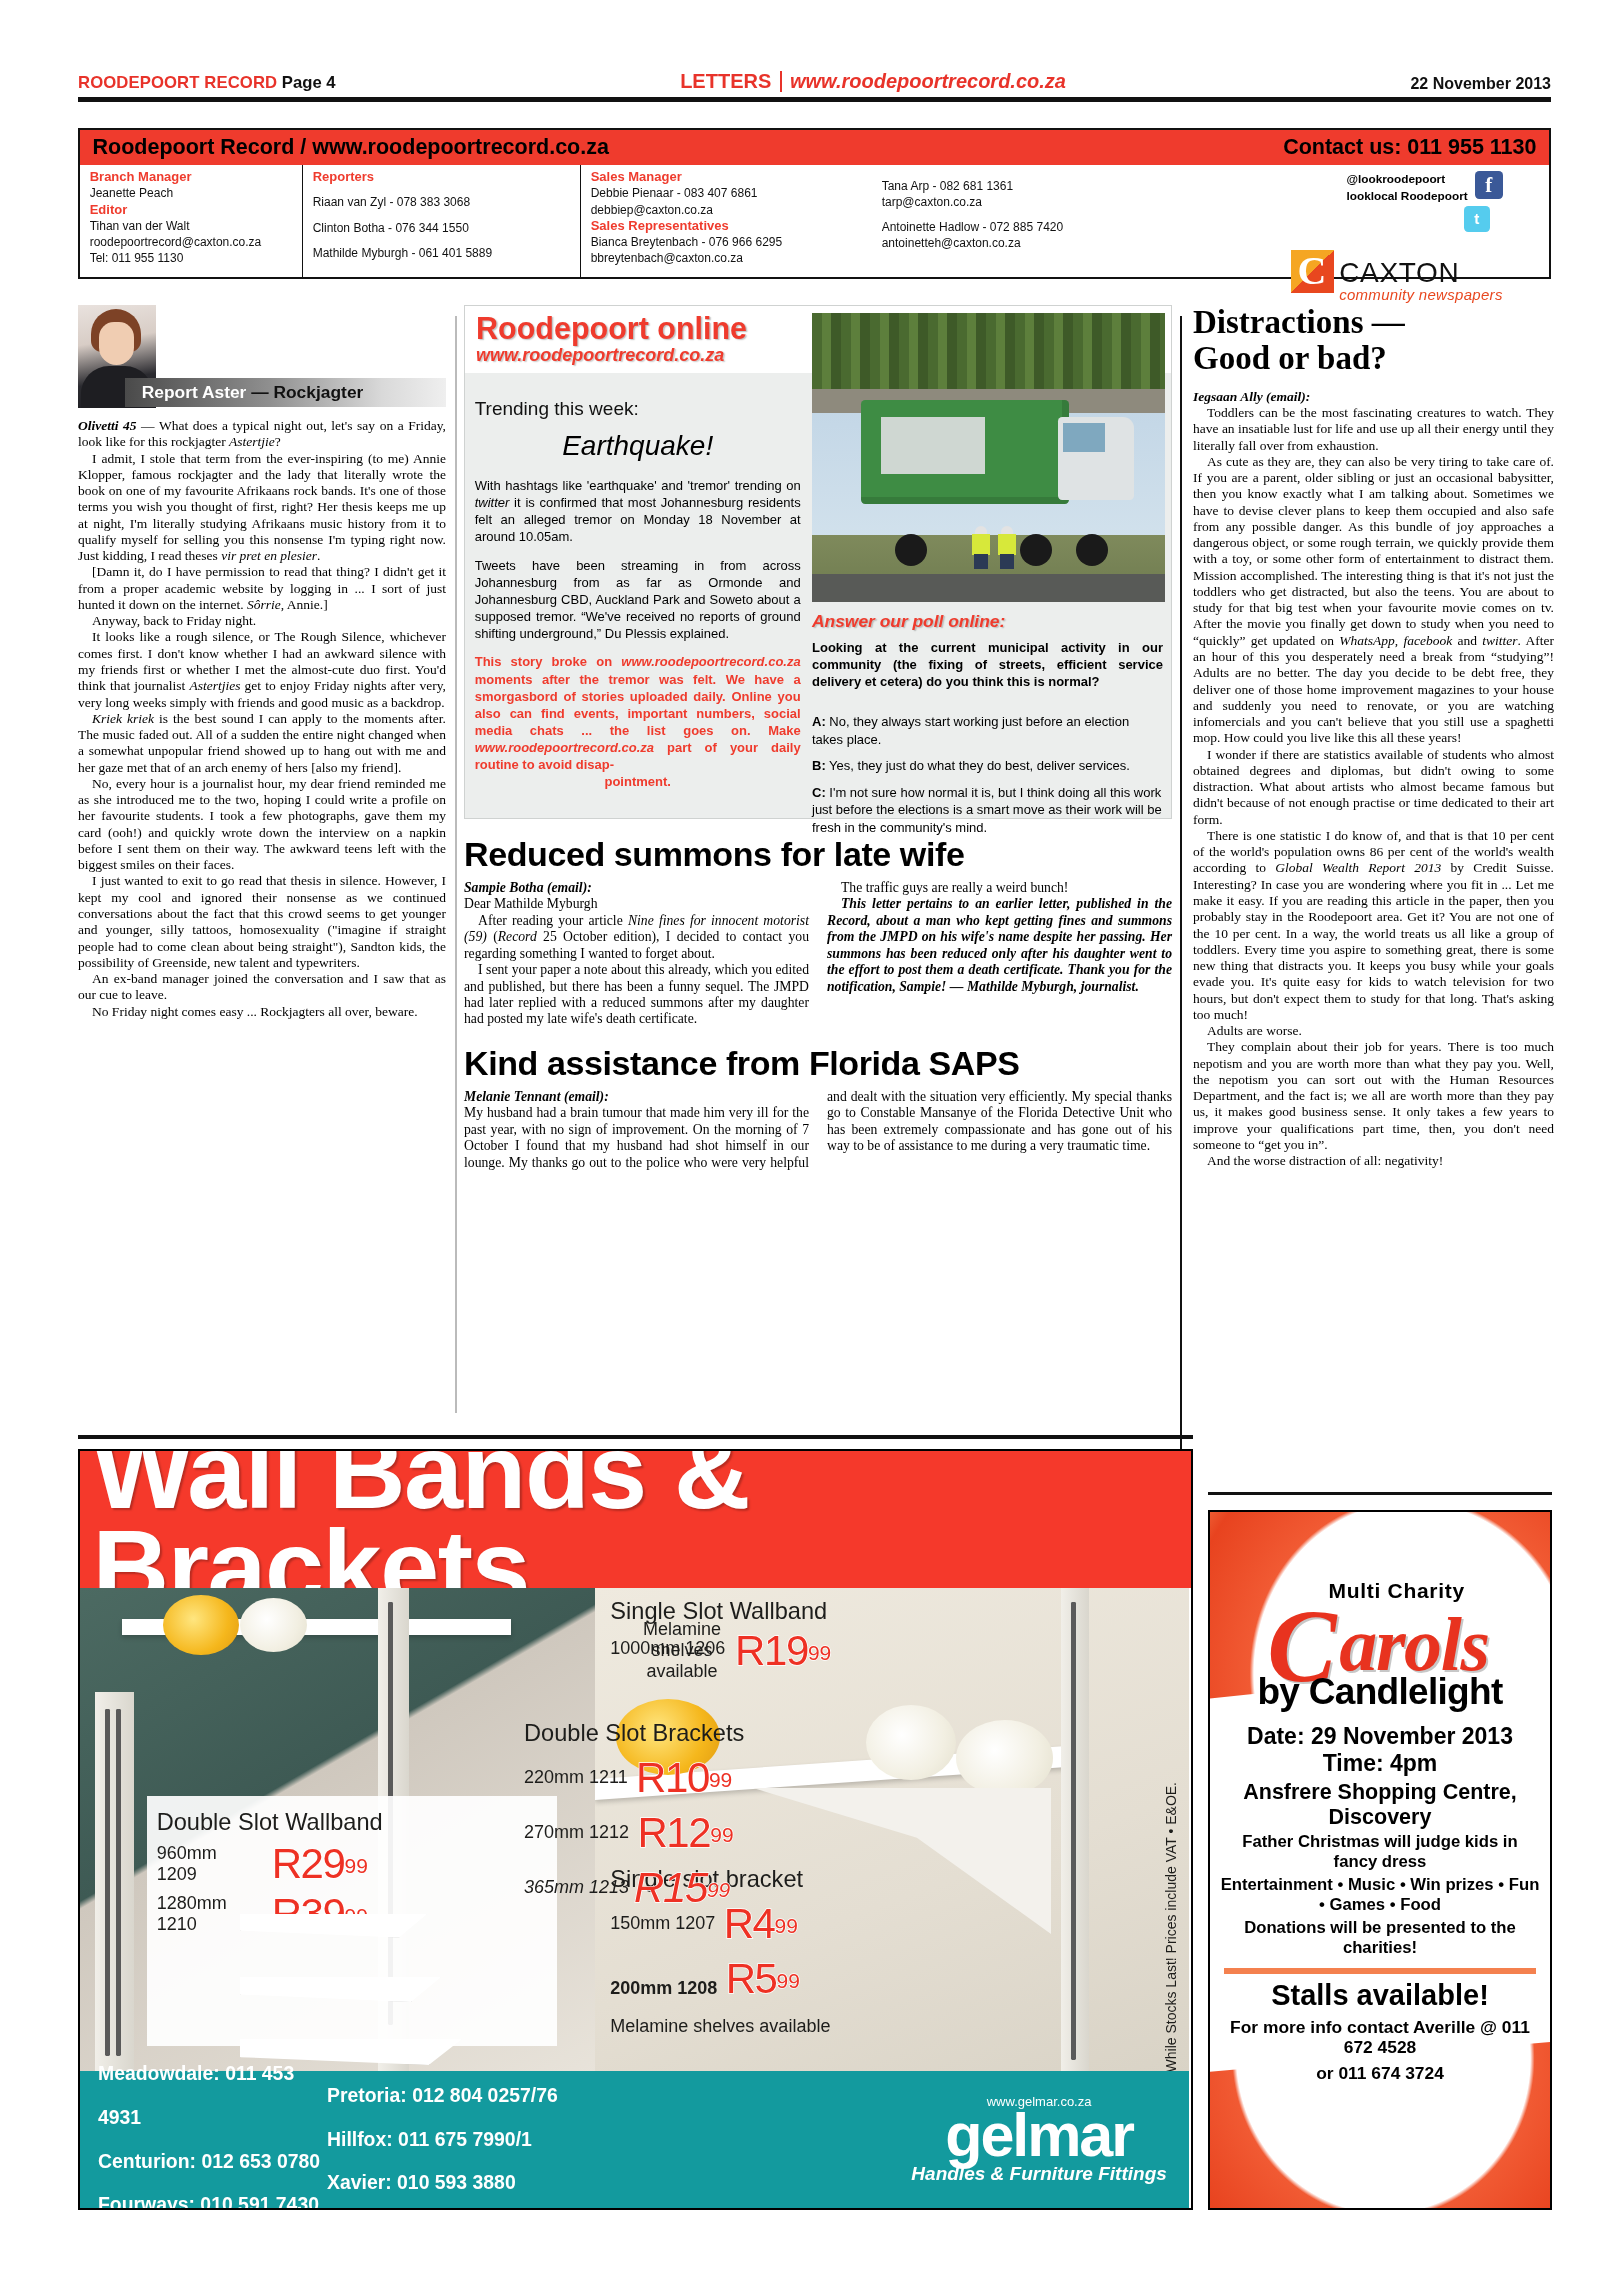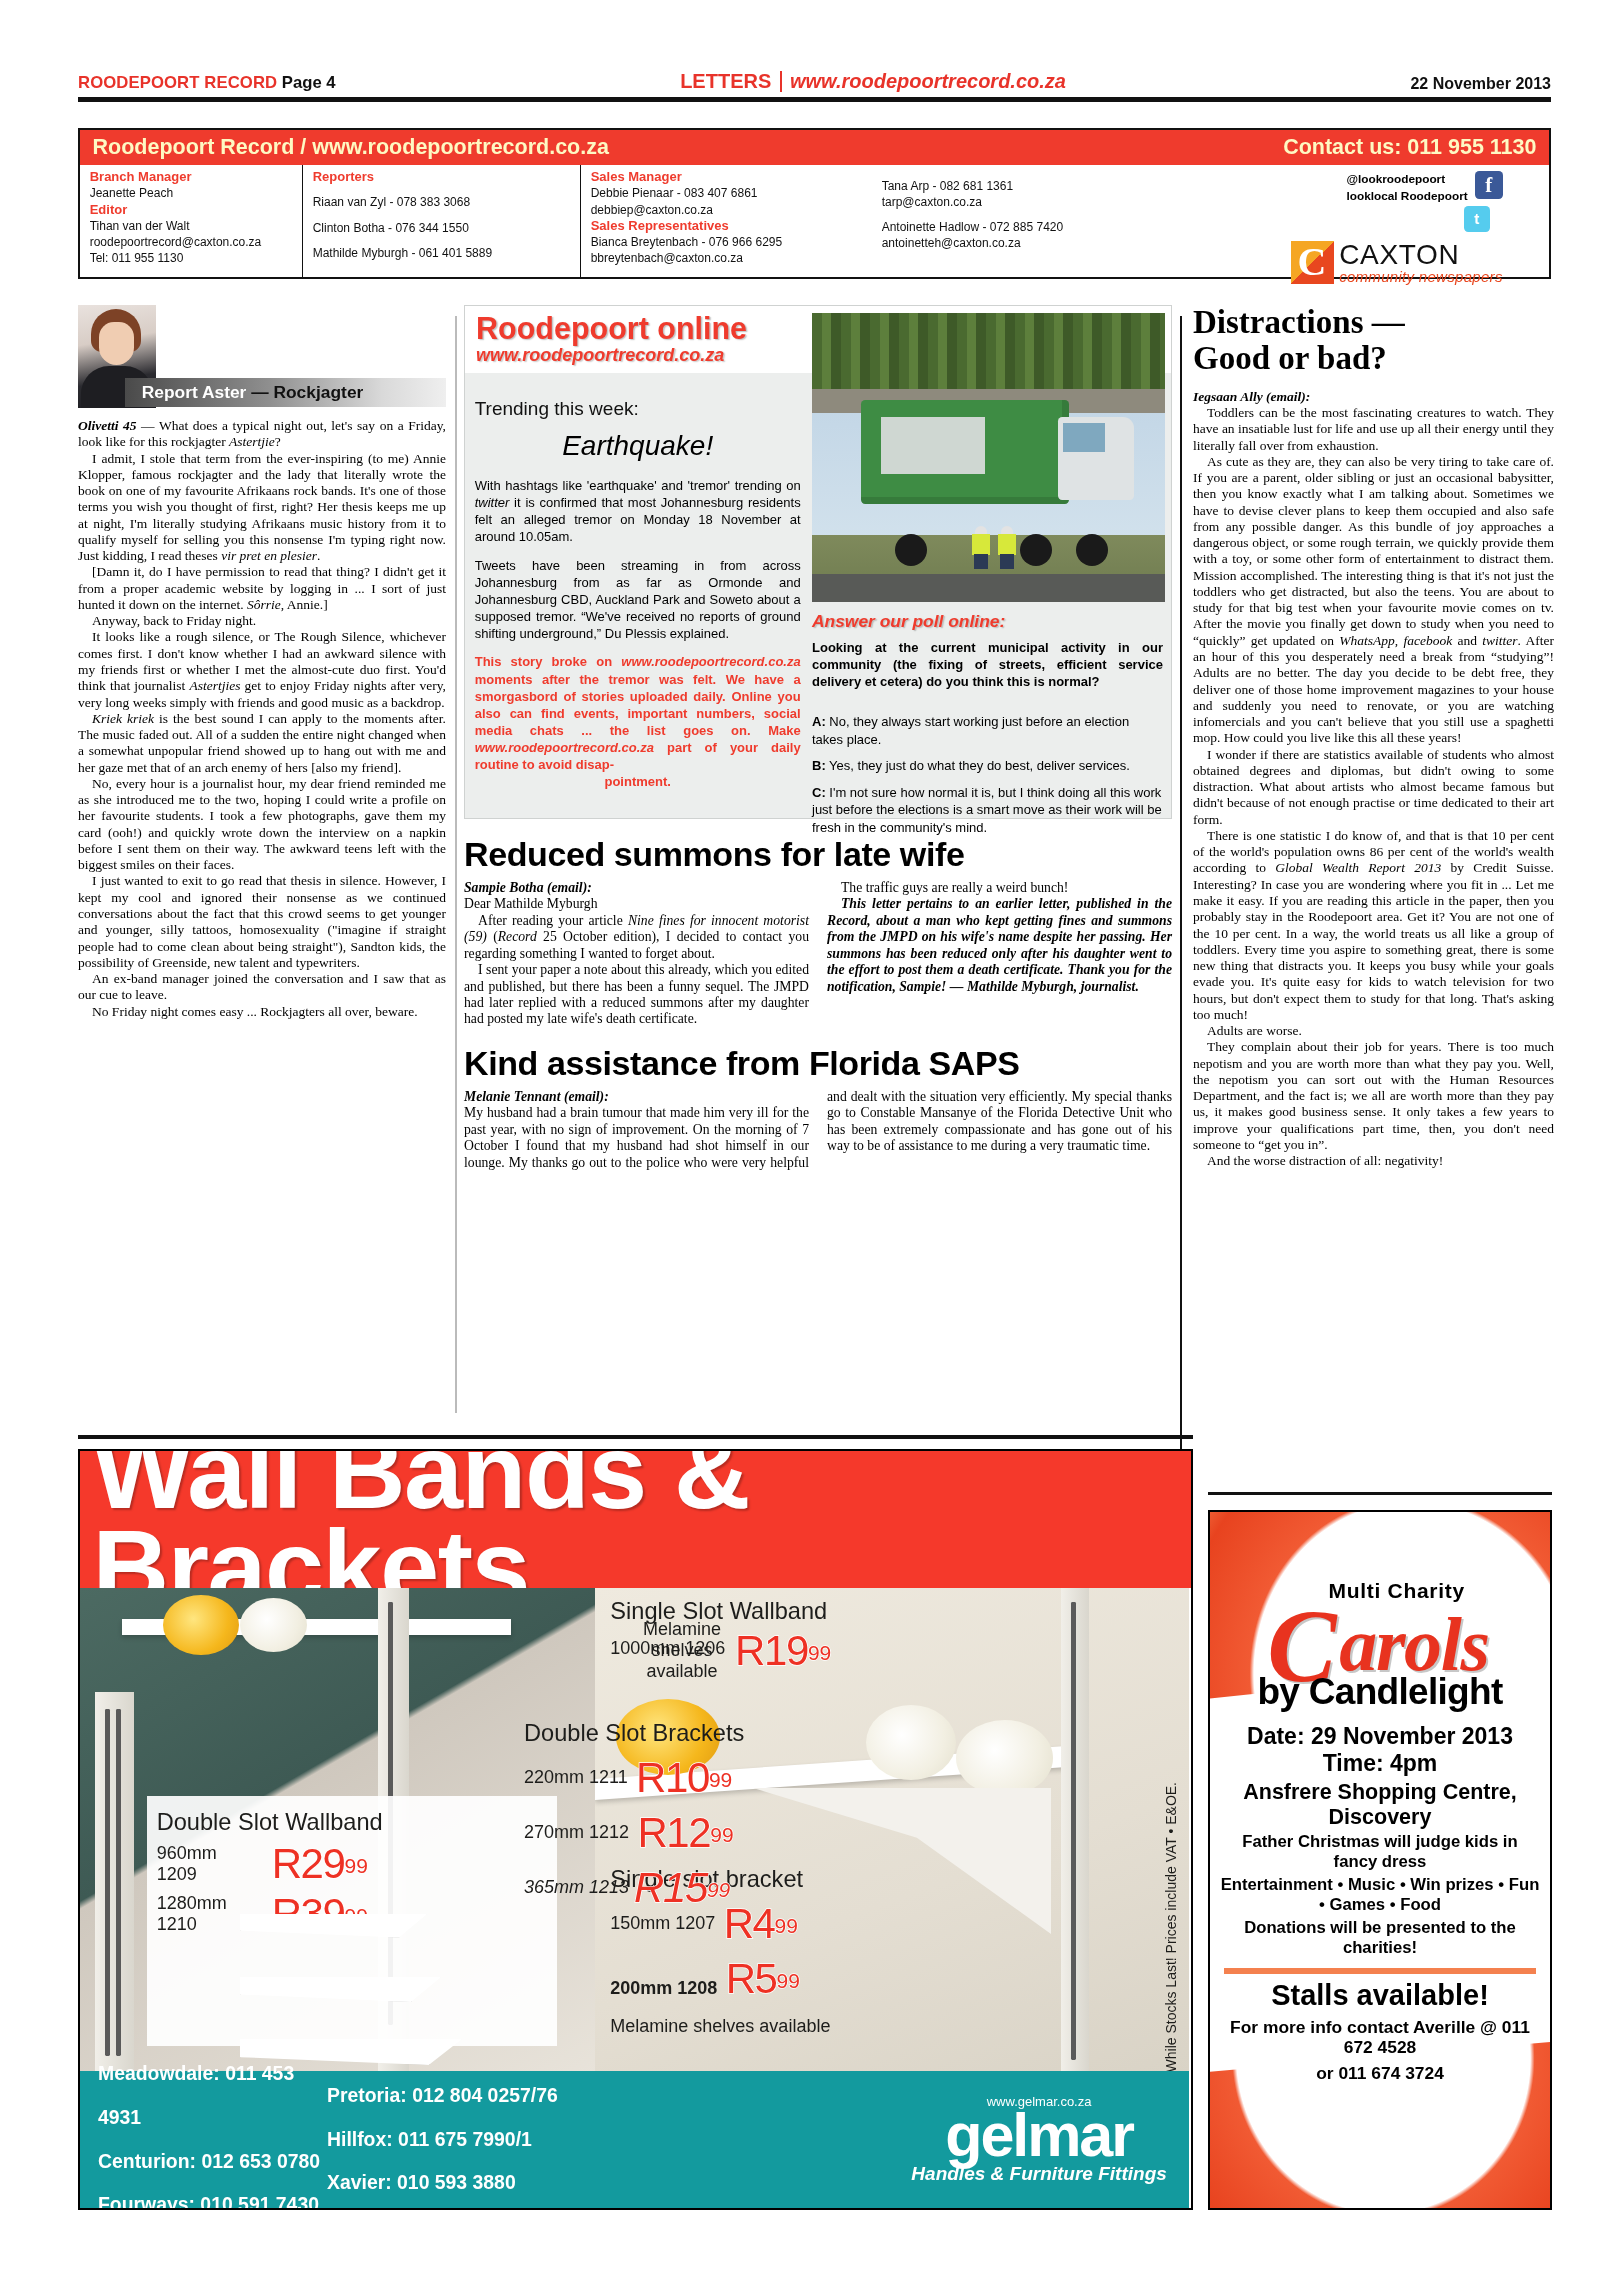--- a/index.html
+++ b/index.html
@@ -27,21 +27,21 @@
   .rule-top {
     position: absolute; left: 78px; top: 97px; width: 1473px; height: 4.9px; background: #111;
   }
 
   
   .masthead {
     position: absolute; left: 78px; top: 128px; width: 1473px; height: 151px;
     border: 2.1px solid #111; background: #fff;
   }
   .masthead-title {
-    background: #ef3b2d; color: #fef9c3; height: 35px;
+    background: #ef3b2d; color: #000000; height: 35px;
     font-family: "Liberation Sans", sans-serif; font-weight: bold; font-size: 21.5px;
     display: flex; align-items: center; justify-content: space-between;
     padding: 0 12.5px;
   }
   .masthead-body { display: flex; height: 112px; font-family: "Liberation Sans", sans-serif; }
   .mb-col { padding: 4.2px 9.7px 2.8px 9.7px; }
   .mb-col.c1 { width: 222px; }
   .mb-col.c2 { width: 278px; border-left: 1.4px solid #111; }
   .mb-col.c3 { width: 292px; border-left: 1.4px solid #111; }
   .mb-col.c4 { width: 292px; }
@@ -51,21 +51,21 @@
   .mb-sp { height: 9px; }
   .social-row { display:flex; align-items:flex-start; gap: 7px; margin-top: 1.4px;}
   .social-text { font-family:"Liberation Sans",sans-serif; font-weight:bold; font-size:11.8px; line-height:1.5; text-align:left; }
   .fb-ico { width: 28px; height: 28px; background:#3b5998; border-radius:4.2px; color:#fff; font-family:"Liberation Serif",serif; font-weight:bold; font-size:21px; text-align:center; line-height:28px; position:relative; z-index:2;}
   .tw-ico { width: 26px; height: 26px; background:#55ccee; border-radius:4.2px; color:#fff; font-family:"Liberation Sans",sans-serif; font-weight:bold; font-size:15.3px; text-align:center; line-height:26px; margin-left:-11px; margin-top:7px; }
   .caxton { display:flex; align-items:center; gap:5.6px; margin-top: 9.7px; }
   .caxton-mark { width: 43px; height: 43px; background:
       linear-gradient(135deg,#f5a623 0%,#f5a623 50%,#e8471f 50%,#e8471f 100%);
       position:relative; }
   .caxton-mark .c-letter { position:absolute; inset:0; color:#fff; font-family:"Liberation Serif",serif; font-weight:bold; font-size:40px; line-height:42px; text-align:center; }
-  .caxton-text { line-height: 1; }
+  .caxton-text { line-height: 1; margin-top: 18px; }
   .caxton-text .cx1 { font-family:"Liberation Sans",sans-serif; font-size:28px; letter-spacing:0.7px; color:#111; }
   .caxton-text .cx2 { font-family:"Liberation Sans",sans-serif; font-size:15px; color:#e8471f; letter-spacing:0.3px;font-style:italic; }
 
   
   .col-left  { position: absolute; left: 78px; top: 305px; width: 368px; }
   .col-mid   { position: absolute; left: 464px; top: 305px; width: 708px; }
   .col-right { position: absolute; left: 1193px; top: 305px; width: 361px; }
 
   .vrule-1 { position:absolute; left:455px; top: 316px; width:2.1px; height:1097px; background:#bbb; }
   .vrule-2 { position:absolute; left:1180px; top: 316px; width:2.1px; height:1138px; background:#111; }

